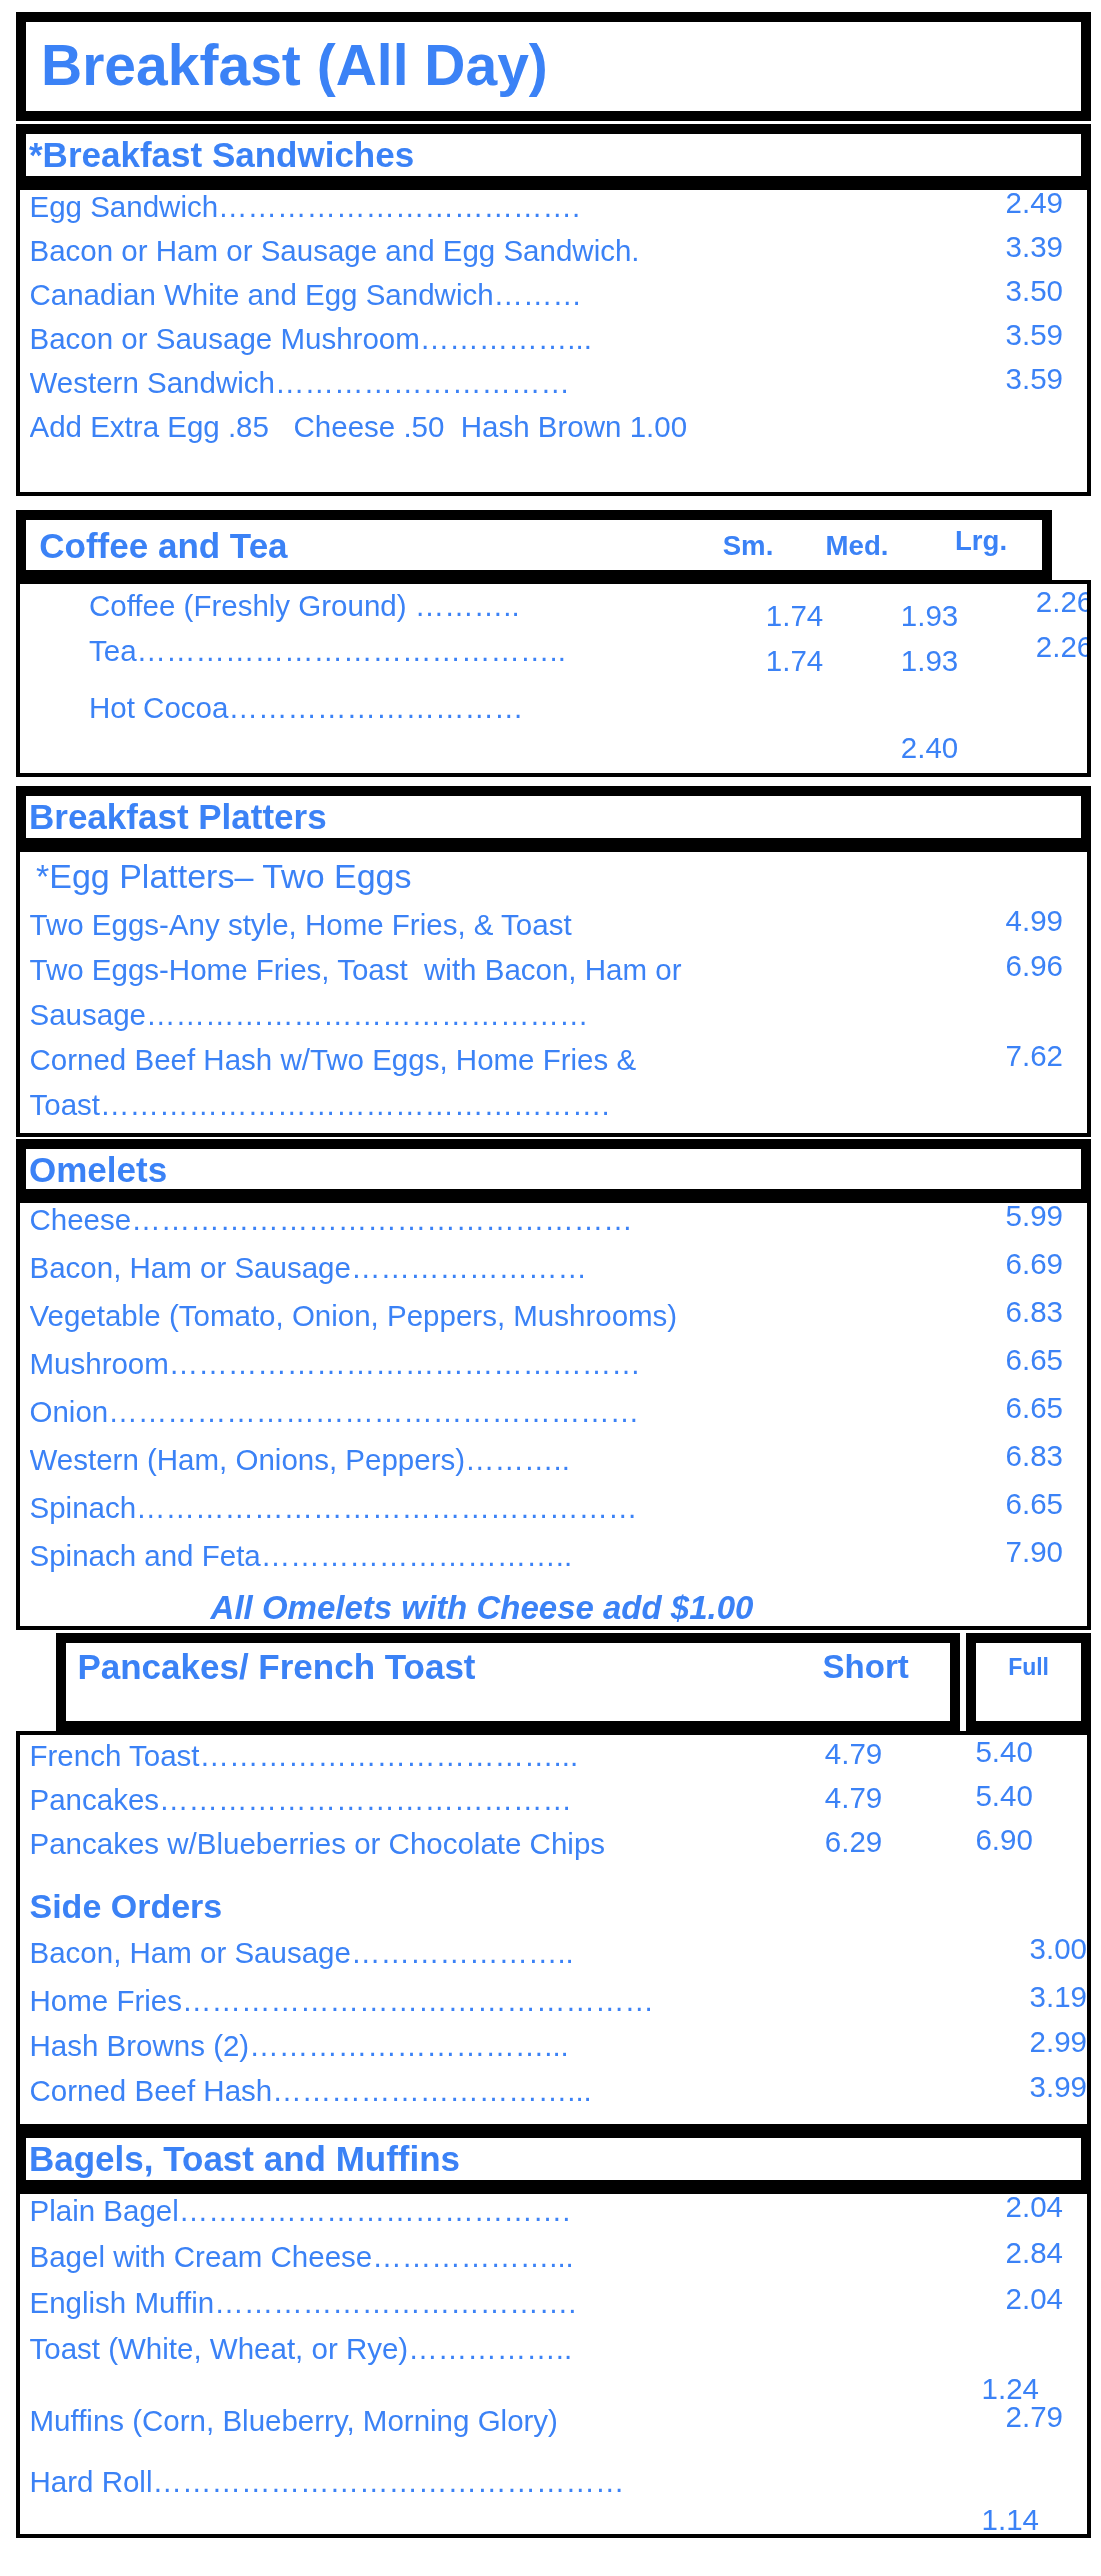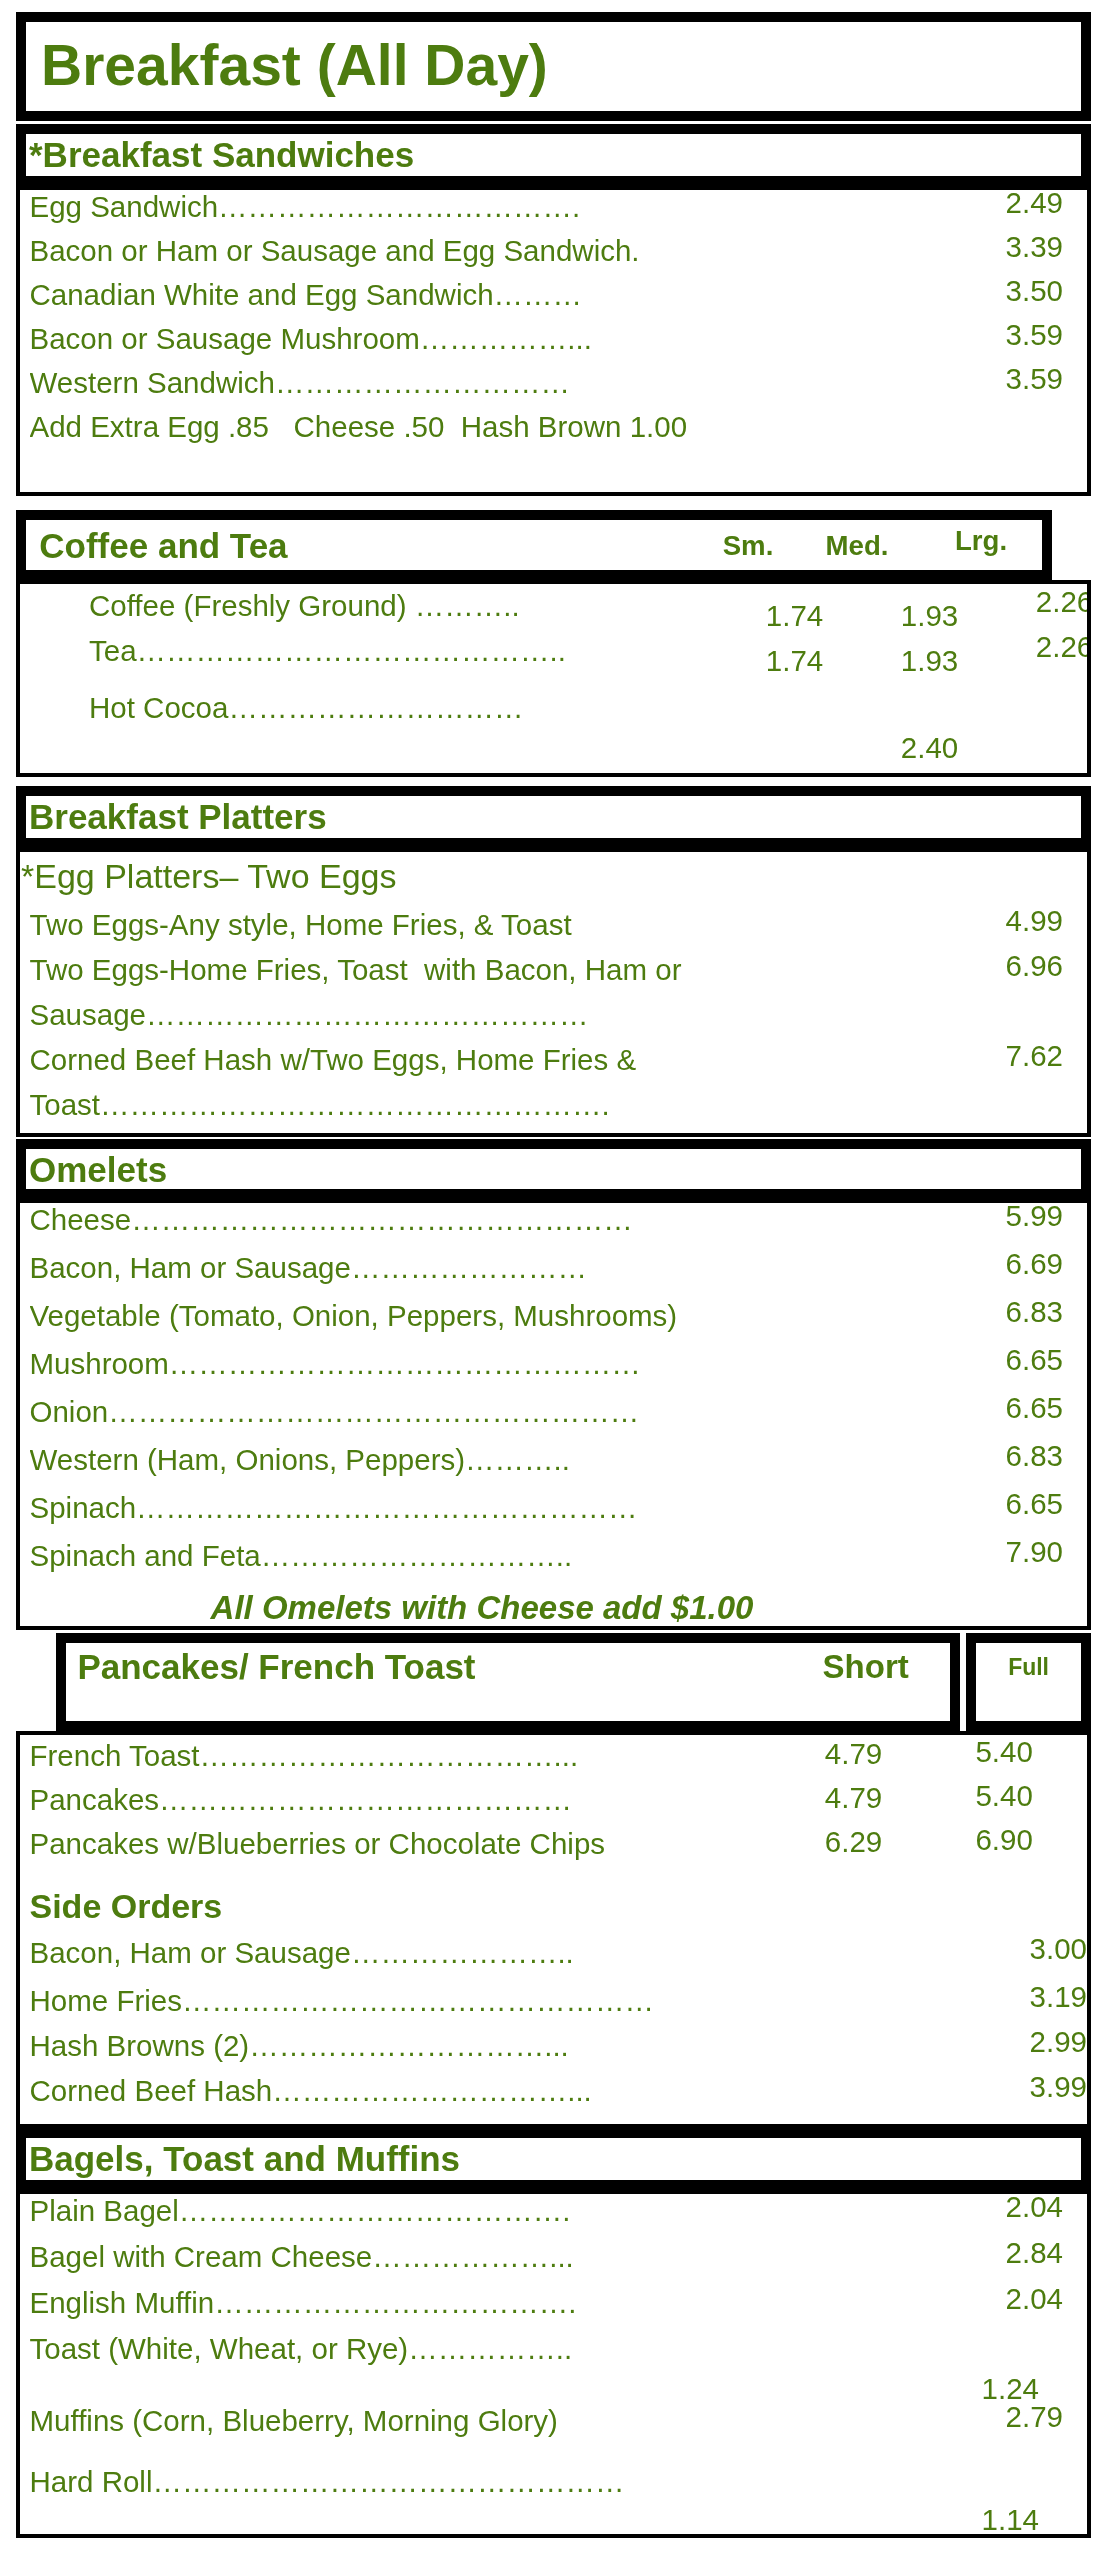--- a/index.html
+++ b/index.html
@@ -2,21 +2,21 @@
 <html style="font-size:15px"><head>
 <meta charset="utf-8">
 <style>
   html, body { margin: 0; padding: 0; background: #ffffff; }
   .page {
     position: relative;
     width: 1101px;
     height: 2576px;
     background: #ffffff;
     font-family: "Liberation Sans", "DejaVu Sans", sans-serif;
-    color: #4d7c0f;
+    color: #3b82f6;
     overflow: hidden;
   }
   .menu { position: absolute; left: 16px; top: 12.4px; width: 1075px; }
   .box { box-sizing: border-box; width: 100%; background: #fff; }
   .hdr { border: 10.5px solid #000; }
   .items { border: 4.8px solid #000; overflow: hidden; }
 
   .title-box { height: 109px; }
   .title-box .t { display: block; font-size: 57px; font-weight: bold; line-height: 86px; padding-left: 15px; white-space: pre; }
 
@@ -32,21 +32,21 @@
   .coffee-hdr .t { display: inline-block; font-size: 35px; font-weight: bold; line-height: 42px; padding: 5.7px 0 0 13.3px; }
   .sz { position: absolute; width: 114px; text-align: center; font-size: 27.6px; font-weight: bold; bottom: 7.6px; }
   .sz1 { left: 665px; } .sz2 { left: 774px; } .sz3 { left: 898px; bottom: 12.4px; }
   .crow { position: relative; padding-left: 25px; margin-left: 44px; }
   .cnm { font-size: 29.5px; white-space: pre; display: inline-block; line-height: 38px; }
   .cp { position: absolute; width: 95px; text-align: center; font-size: 29.5px; }
   .cp-sm { left: 683px; top: 11.4px; } .cp-md { left: 818px; top: 11.4px; } .cp-lg { left: 953px; top: -1.9px; }
   .cp-only { left: 818px; top: 0; }
 
   
-  .sub { font-size: 34px; line-height: 49px; white-space: pre; padding-left: 1px; display: block; }
+  .sub { font-size: 34px; line-height: 49px; white-space: pre; padding-left: 16px; display: block; }
 
   
   .note { font-size: 33px; font-weight: bold; font-style: italic; text-align: center; padding-right: 143px; line-height: 42px; height: 42px; }
 
   
   .pc-row { display: flex; margin-top: 2.9px; padding-left: 40px; }
   .pc-main { width: 931px; height: 98px; display: flex; align-items: flex-start; }
   .pc-main .t { flex: 1 1 auto; font-size: 35px; font-weight: bold; line-height: 44px; padding: 1.9px 0 0 11.4px; white-space: pre; }
   .pc-short { flex: 0 0 auto; width: 143px; margin-right: 13.3px; text-align: center; font-size: 33px; font-weight: bold; line-height: 44px; padding-top: 1.9px; }
   .pc-full { width: 128px; height: 98px; margin-left: 5.7px; text-align: center; font-size: 23px; font-weight: bold; line-height: 44px; }

